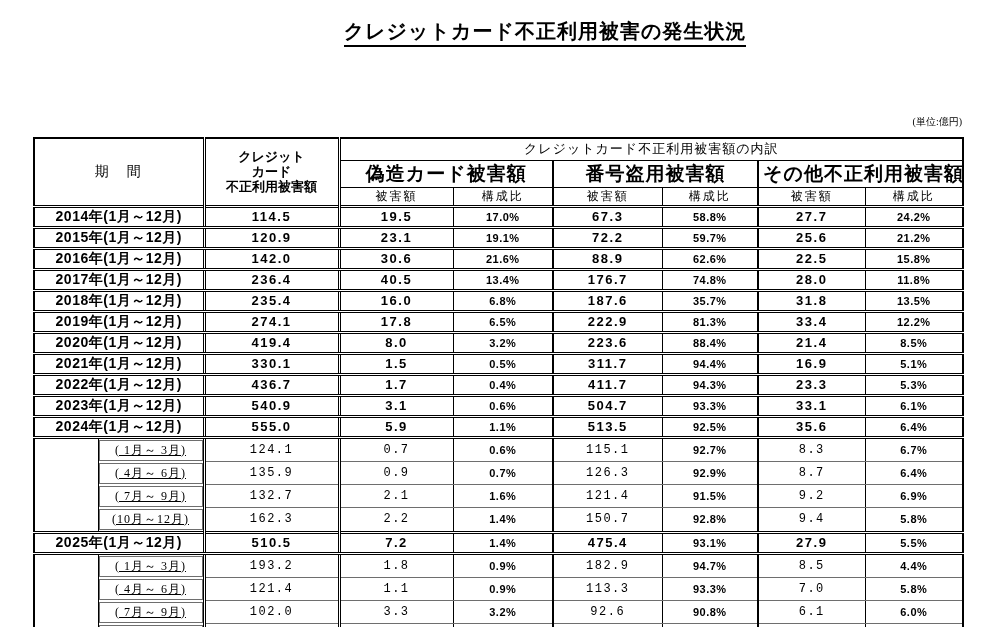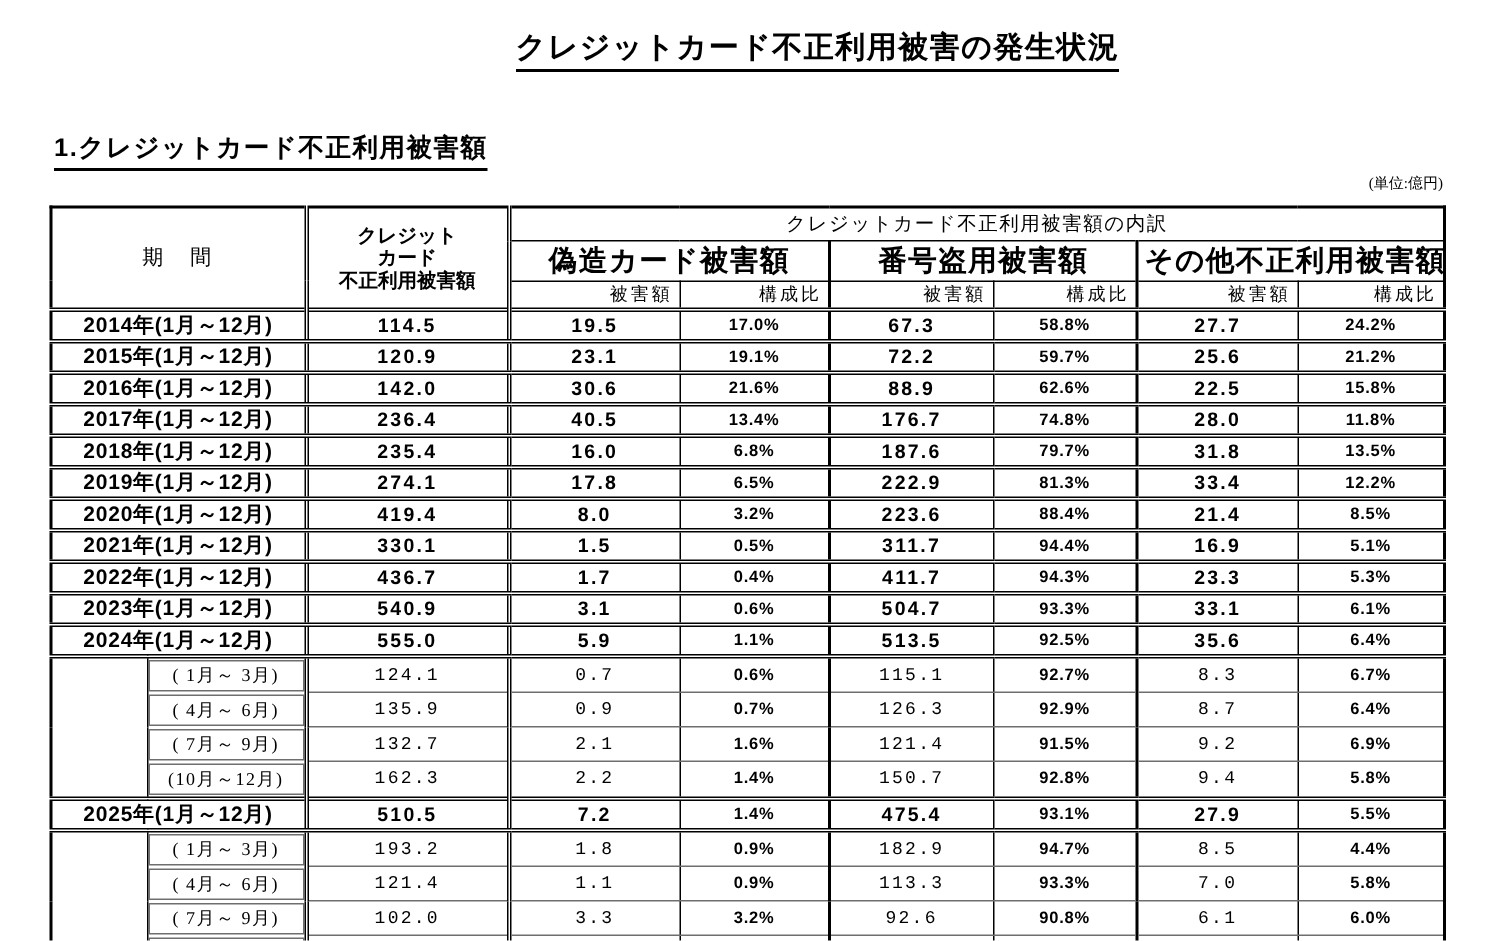--- a/index.html
+++ b/index.html
@@ -72,60 +72,60 @@
   }
   th.total-head {
     font-weight: bold; font-size: 13px; line-height: 15px; padding: 2px 2px;
   }
   th.breakdown-head { font-weight: normal; font-size: 13px; letter-spacing: 1px; }
   th.group-head { font-weight: bold; font-size: 19px; letter-spacing: 1px; }
   th.sub-head {
     font-family: "Liberation Serif", serif;
     font-weight: normal; font-size: 12px; letter-spacing: 2px;
   }
-  tr.h3 th { border-bottom: 2px solid #000; text-align: right; }
+  tr.h3 th { border-bottom: 2px solid #000; }
   
   tr.year-row { height: 21px; }
   tr.quarter-row { height: 21px; }
   tr.year-row td { border-top: 3px double #000; border-bottom: 3px double #000; }
   tr.quarter-row td { border-top: 1px solid #6e6e6e; border-bottom: 1px solid #6e6e6e; }
   td.period-year {
     text-align: left; padding-left: 5px;
     font-weight: bold; font-size: 14px; letter-spacing: 0.5px; margin-top: 38px;
   }
   td.y-amt { font-weight: bold; font-size: 13px; letter-spacing: 1.5px; }
   td.q-amt {
     font-family: Liberation Mono, monospace;
     font-weight: normal; font-size: 12px; letter-spacing: 1.5px;
   }
   td.pct { font-weight: bold; font-size: 11px; letter-spacing: 0.5px; }
   td.spacer { border-right: none; border-bottom: none; }
   tr.quarter-row td.sub-period {
     border-top: none; border-bottom: none; border-left: none;
     padding: 0;
+    text-decoration: underline;
   }
   .sub-box {
     border: 1px solid #6e6e6e;
     margin: 1px 0;
     padding: 1px 0;
     font-family: "Liberation Serif", serif;
     font-size: 12px;
     letter-spacing: 1px;
     text-align: center;
   }
 </style>
 </head>
 <body>
 
 <div class="title-wrap">
   <span class="title-text">クレジットカード不正利用被害の発生状況</span>
 </div>
 
 <div class="head-row">
-  <span class="section-heading">1.クレジットカード不正利用被害額</span>
   <span class="unit-note">(単位:億円)</span>
 </div>
 
 <table class="stats">
   <colgroup>
     <col style="width:64px">
       <col style="width:106px">
       <col style="width:135px">
     <col style="width:114px">
       <col style="width:100px">
@@ -198,21 +198,21 @@
     <td class="pct">74.8%</td>
     <td class="y-amt v-group">28.0</td>
     <td class="pct">11.8%</td>
   </tr>
       <tr class="year-row">
     <td class="period-year" colspan="2">2018年(1月～12月)</td>
     <td class="y-amt v-double">235.4</td>
     <td class="y-amt v-double">16.0</td>
     <td class="pct">6.8%</td>
     <td class="y-amt v-group">187.6</td>
-    <td class="pct">79.7%</td>
+    <td class="pct">35.7%</td>
     <td class="y-amt v-group">31.8</td>
     <td class="pct">13.5%</td>
   </tr>
       <tr class="year-row">
     <td class="period-year" colspan="2">2019年(1月～12月)</td>
     <td class="y-amt v-double">274.1</td>
     <td class="y-amt v-double">17.8</td>
     <td class="pct">6.5%</td>
     <td class="y-amt v-group">222.9</td>
     <td class="pct">81.3%</td>

